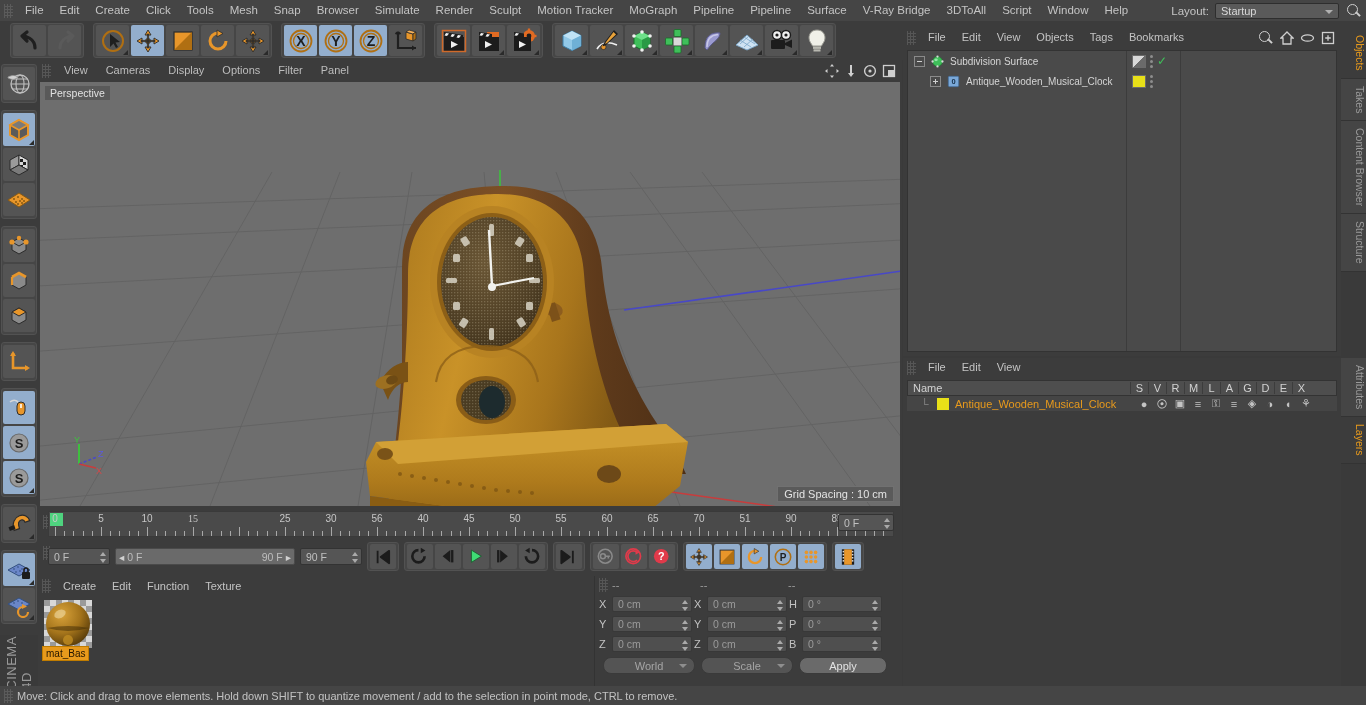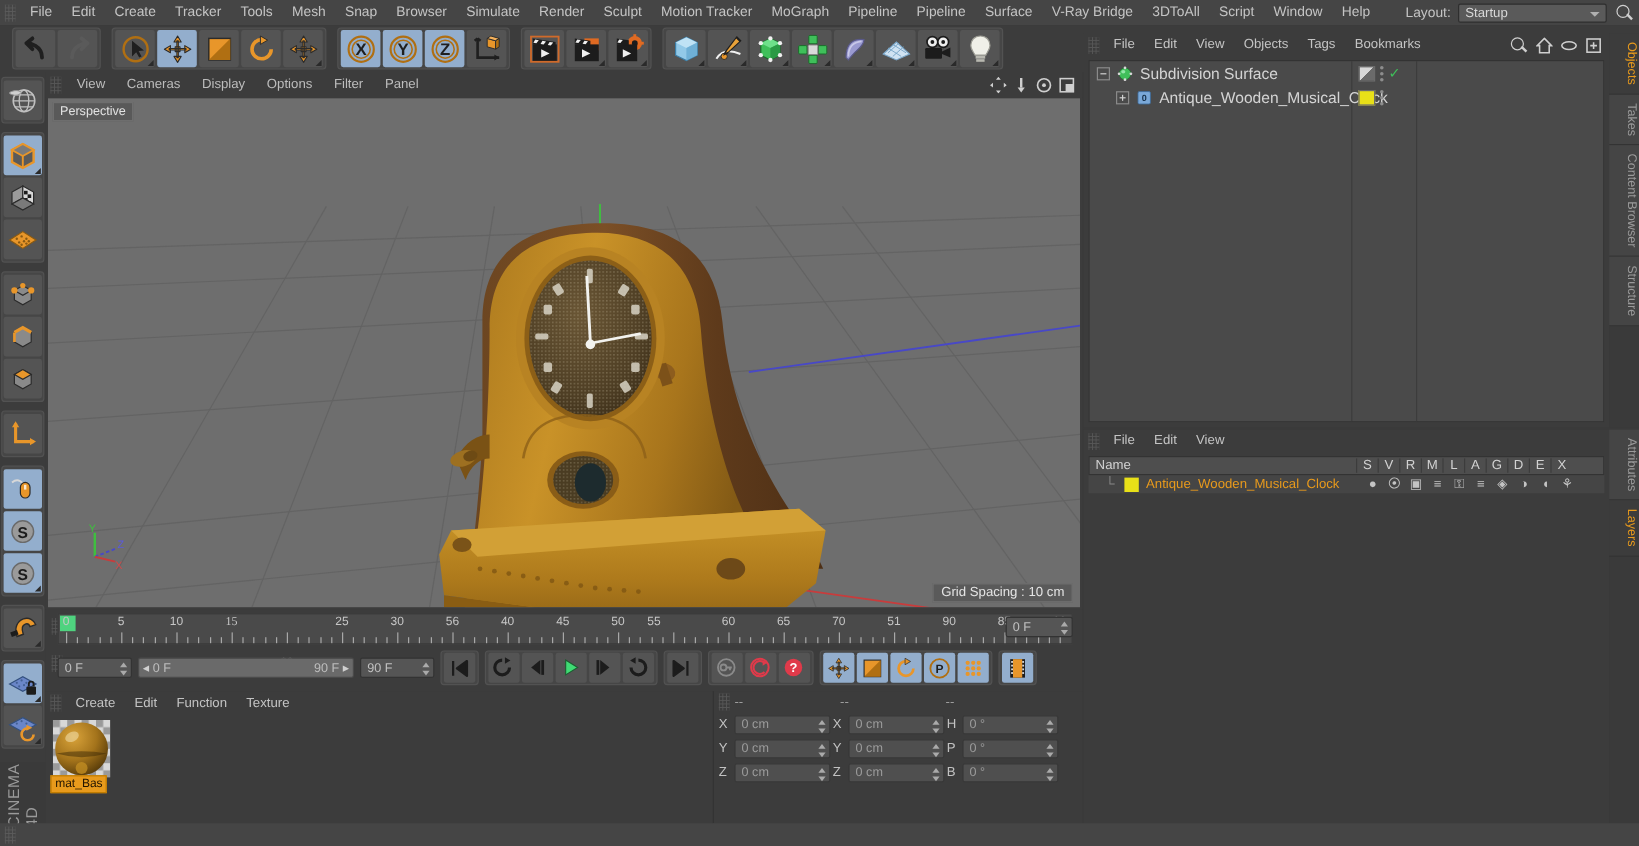--- a/index.html
+++ b/index.html
@@ -173,21 +173,21 @@
   .dd .caret { position:absolute; right:7px; top:6px; border-left:4px solid transparent;
                border-right:4px solid transparent; border-top:4px solid #8e8e8e; }
 
   
   #objmgr { position:absolute; left:903px; top:28px; width:438px; height:328px; background:#3c3c3c; }
   #objmenu { height:19px; display:flex; align-items:center; }
   #objicons { margin-left:auto; display:flex; align-items:center; gap:6px; padding-right:6px; }
   #objlist { position:absolute; left:4px; top:22px; width:430px; height:302px; background:#4a4a4a;
              border:1px solid #333; }
   .orow { height:20px; display:flex; align-items:center; position:relative; }
-  .orow .oname { font-size:13px; }
+  .orow .oname { font-size:10px; }
   .ocols { position:absolute; left:224px; display:flex; align-items:center; gap:4px; }
   .obox { width:14px; height:13px; border:1px solid #6b6b6b; }
   .odots { display:flex; flex-direction:column; gap:2px; }
   .odots i { width:3px; height:3px; background:#8d8d8d; border-radius:50%; display:block; }
   #objlist .vdiv { position:absolute; left:218px; top:0; bottom:0; width:1px; background:#3c3c3c;}
   #objlist .vdiv2 { position:absolute; left:272px; top:0; bottom:0; width:1px; background:#3c3c3c;}
 
   
   #laymgr { position:absolute; left:903px; top:358px; width:438px; height:328px; background:#3c3c3c; }
   #laymenu { height:19px; display:flex; align-items:center; }
@@ -214,21 +214,21 @@
 </style>
 </head>
 <body>
 
 <div id="menubar">
   <div class="grip"></div>
   <div id="menubar-items" class="row">
       <div class="menu-item">File</div>
       <div class="menu-item">Edit</div>
       <div class="menu-item">Create</div>
-      <div class="menu-item">Tracker</div>
+      <div class="menu-item">Click</div>
       <div class="menu-item">Tools</div>
       <div class="menu-item">Mesh</div>
       <div class="menu-item">Snap</div>
       <div class="menu-item">Browser</div>
       <div class="menu-item">Simulate</div>
       <div class="menu-item">Render</div>
       <div class="menu-item">Sculpt</div>
       <div class="menu-item">Motion Tracker</div>
       <div class="menu-item">MoGraph</div>
       <div class="menu-item">Pipeline</div>
@@ -887,21 +887,21 @@
       <div class="lbl" style="left:52px;">5</div>
       <div class="lbl" style="left:98px;">10</div>
       <div class="lbl" style="left:144px;font-family:Liberation Serif, serif;">15</div>
       <div class="lbl" style="left:190px;margin-top:34px;">20</div>
       <div class="lbl" style="left:236px;">25</div>
       <div class="lbl" style="left:282px;">30</div>
       <div class="lbl" style="left:328px;">56</div>
       <div class="lbl" style="left:374px;">40</div>
       <div class="lbl" style="left:420px;">45</div>
       <div class="lbl" style="left:466px;">50</div>
-      <div class="lbl" style="left:496px;">55</div>
+      <div class="lbl" style="left:512px;">55</div>
       <div class="lbl" style="left:558px;">60</div>
       <div class="lbl" style="left:604px;">65</div>
       <div class="lbl" style="left:650px;">70</div>
       <div class="lbl" style="left:696px;">51</div>
       <div class="lbl" style="left:742px;">90</div>
       <div class="lbl" style="left:788px;">85</div>
       <div class="lbl" style="left:834px;">90</div>
     </div>
   <div class="grip" style="position:absolute;left:1px;top:38px;"></div>
   <div id="tl-ctrls">
@@ -1135,20 +1135,33 @@
           <span>0 cm</span>
           <span class="spin"></span>
         </div>
         <span class="clab">B</span>
         <div class="cfield">
           <span>0 °</span>
           <span class="spin"></span>
         </div>
       </div>
     </div>
+  <div class="row" style="padding-left:8px;gap:6px;margin-top:3px;">
+    <div class="dd" style="width:92px;">
+      <span>World</span>
+      <span class="caret"></span>
+    </div>
+    <div class="dd" style="width:92px;">
+      <span>Scale</span>
+      <span class="caret"></span>
+    </div>
+    <div class="dd" style="width:88px;color:#e2e2e2;background:#6a6a6a;">
+      <span>Apply</span>
+    </div>
+  </div>
 </div>
 
 <div id="objmgr">
   <div id="objmenu">
     <div class="grip"></div>
     <div id="objmenu-items" class="row">
         <div class="menu-item">File</div>
         <div class="menu-item">Edit</div>
         <div class="menu-item">View</div>
         <div class="menu-item">Objects</div>
@@ -1271,13 +1284,14 @@
     <div class="vtab">Content Browser</div>
     <div class="vtab">Structure</div>
   </div>
 <div class="vtabs" id="vtabs-bottom" style="top:358px;height:328px;">
     <div class="vtab">Attributes</div>
     <div class="vtab act">Layers</div>
   </div>
 
 <div id="status">
   <div class="grip"></div>
+  <span class="txt">Move: Click and drag to move elements. Hold down SHIFT to quantize movement / add to the selection in point mode, CTRL to remove.</span>
 </div>
 
 </body></html>

